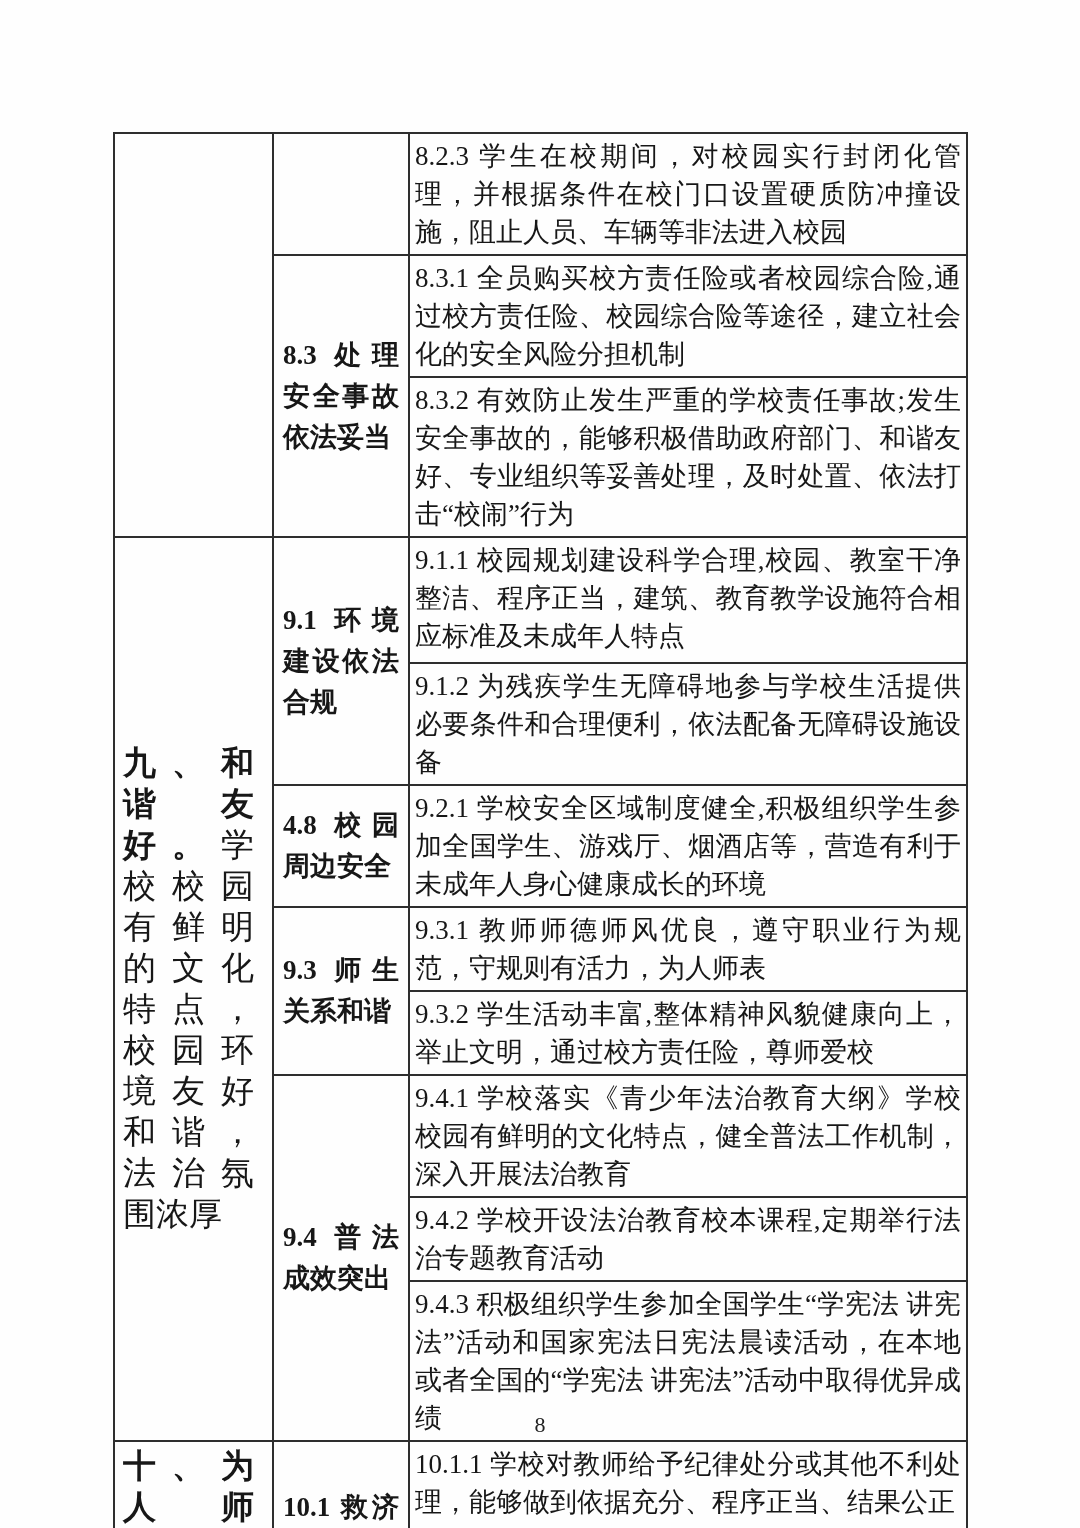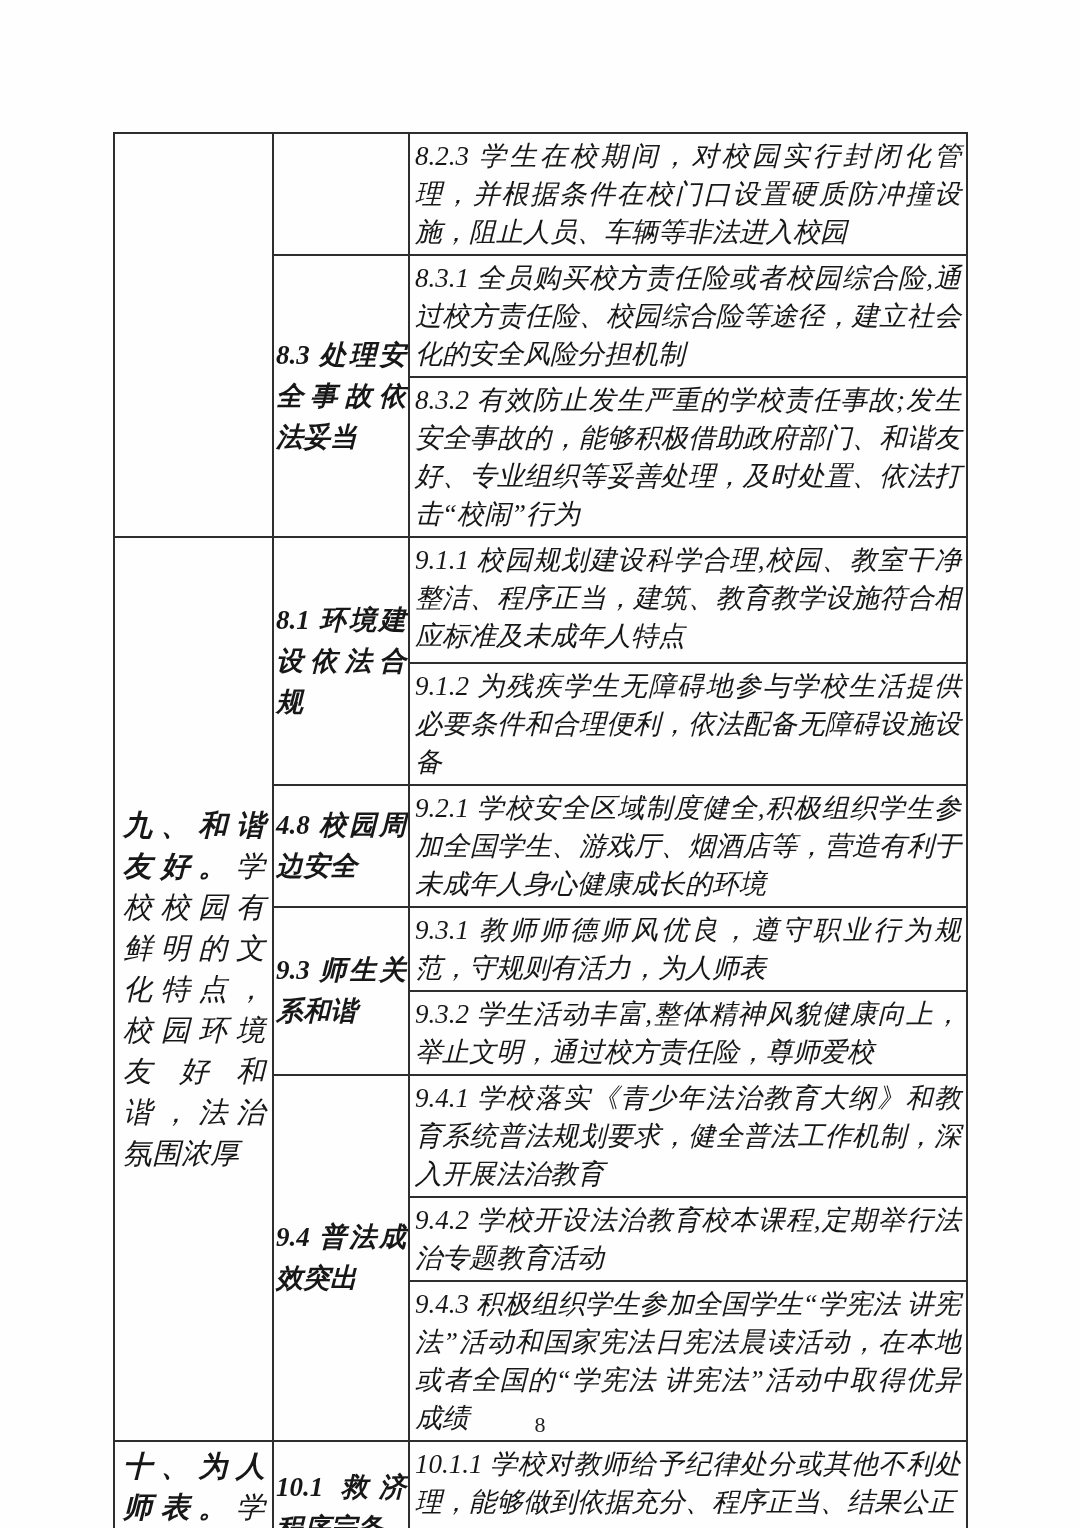--- a/index.html
+++ b/index.html
@@ -6,32 +6,32 @@
   body{
     width:1080px;height:1528px;background:#ffffff;
     font-family:"Liberation Serif","DejaVu Serif",serif;
     color:#171717;
   }
   .sheet{position:relative;width:1080px;height:1528px;background:#fefefe;overflow:hidden;}
   table.grid{
     position:absolute;left:113px;top:132px;width:853px;
     border-collapse:collapse;table-layout:fixed;
   }
-  td{border:2px solid #2e2e2e;overflow:hidden;box-sizing:border-box;font-style:italic;}
+  td{border:2px solid #2e2e2e;overflow:hidden;box-sizing:border-box;}
   
   td.c1{
-    font-size:29px;line-height:41px;
-    padding:4px 7px 4px 8px;vertical-align:middle;
+    font-size:33px;line-height:41px;
+    padding:4px 18px 4px 8px;vertical-align:middle;
     text-align:justify;
   }
   td.c1 .b{font-weight:bold;}
   
   td.c2{
     font-size:27px;line-height:41px;font-weight:bold;
-    padding:4px 2px;vertical-align:middle;
+    padding:4px 9px;vertical-align:middle;
     text-align:justify;
   }
   
   td.c3{
     font-size:27px;line-height:38px;
     padding:3px 5px 3px 5px;vertical-align:top;
     text-align:justify;
   }
   .pagenum{
     position:absolute;left:0;top:1412px;width:1080px;
@@ -63,21 +63,21 @@
     </tr>
 
     <tr style="height:150px">
       <td class="c3">8.3.2 有效防止发生严重的学校责任事故;发生安全事故的，能够积极借助政府部门、和谐友好、专业组织等妥善处理，及时处置、依法打击“校闹”行为</td>
     </tr>
 
     <tr style="height:126px">
       <td class="c1" rowspan="8">
         <span class="b">九、和谐友好。</span><span>学校校园有鲜明的文化特点，校园环境友好和谐，法治氛围浓厚</span>
       </td>
-      <td class="c2" rowspan="2">8.1 环境建设依法合规</td>
+      <td class="c2" rowspan="2">9.1 环境建设依法合规</td>
       <td class="c3">9.1.1 校园规划建设科学合理,校园、教室干净整洁、程序正当，建筑、教育教学设施符合相应标准及未成年人特点</td>
     </tr>
 
     <tr style="height:80px">
       <td class="c3">9.1.2 为残疾学生无障碍地参与学校生活提供必要条件和合理便利，依法配备无障碍设施设备</td>
     </tr>
 
     <tr style="height:117px">
       <td class="c2">4.8 校园周边安全</td>
       <td class="c3">9.2.1 学校安全区域制度健全,积极组织学生参加全国学生、游戏厅、烟酒店等，营造有利于未成年人身心健康成长的环境</td>
@@ -87,21 +87,21 @@
       <td class="c2" rowspan="2">9.3 师生关系和谐</td>
       <td class="c3">9.3.1 教师师德师风优良，遵守职业行为规范，守规则有活力，为人师表</td>
     </tr>
 
     <tr style="height:83px">
       <td class="c3">9.3.2 学生活动丰富,整体精神风貌健康向上，举止文明，通过校方责任险，尊师爱校</td>
     </tr>
 
     <tr style="height:117px">
       <td class="c2" rowspan="3">9.4 普法成效突出</td>
-      <td class="c3">9.4.1 学校落实《青少年法治教育大纲》和教育系统普法规划要求，健全普法工作机制，深入开展法治教育</td>
+      <td class="c3">9.4.1 学校落实《青少年法治教育大纲》学校校园有鲜明的文化特点，健全普法工作机制，深入开展法治教育</td>
     </tr>
 
     <tr style="height:78px">
       <td class="c3">9.4.2 学校开设法治教育校本课程,定期举行法治专题教育活动</td>
     </tr>
 
     <tr style="height:110px">
       <td class="c3">9.4.3 积极组织学生参加全国学生“学宪法 讲宪法”活动和国家宪法日宪法晨读活动，在本地或者全国的“学宪法 讲宪法”活动中取得优异成绩</td>
     </tr>
 

